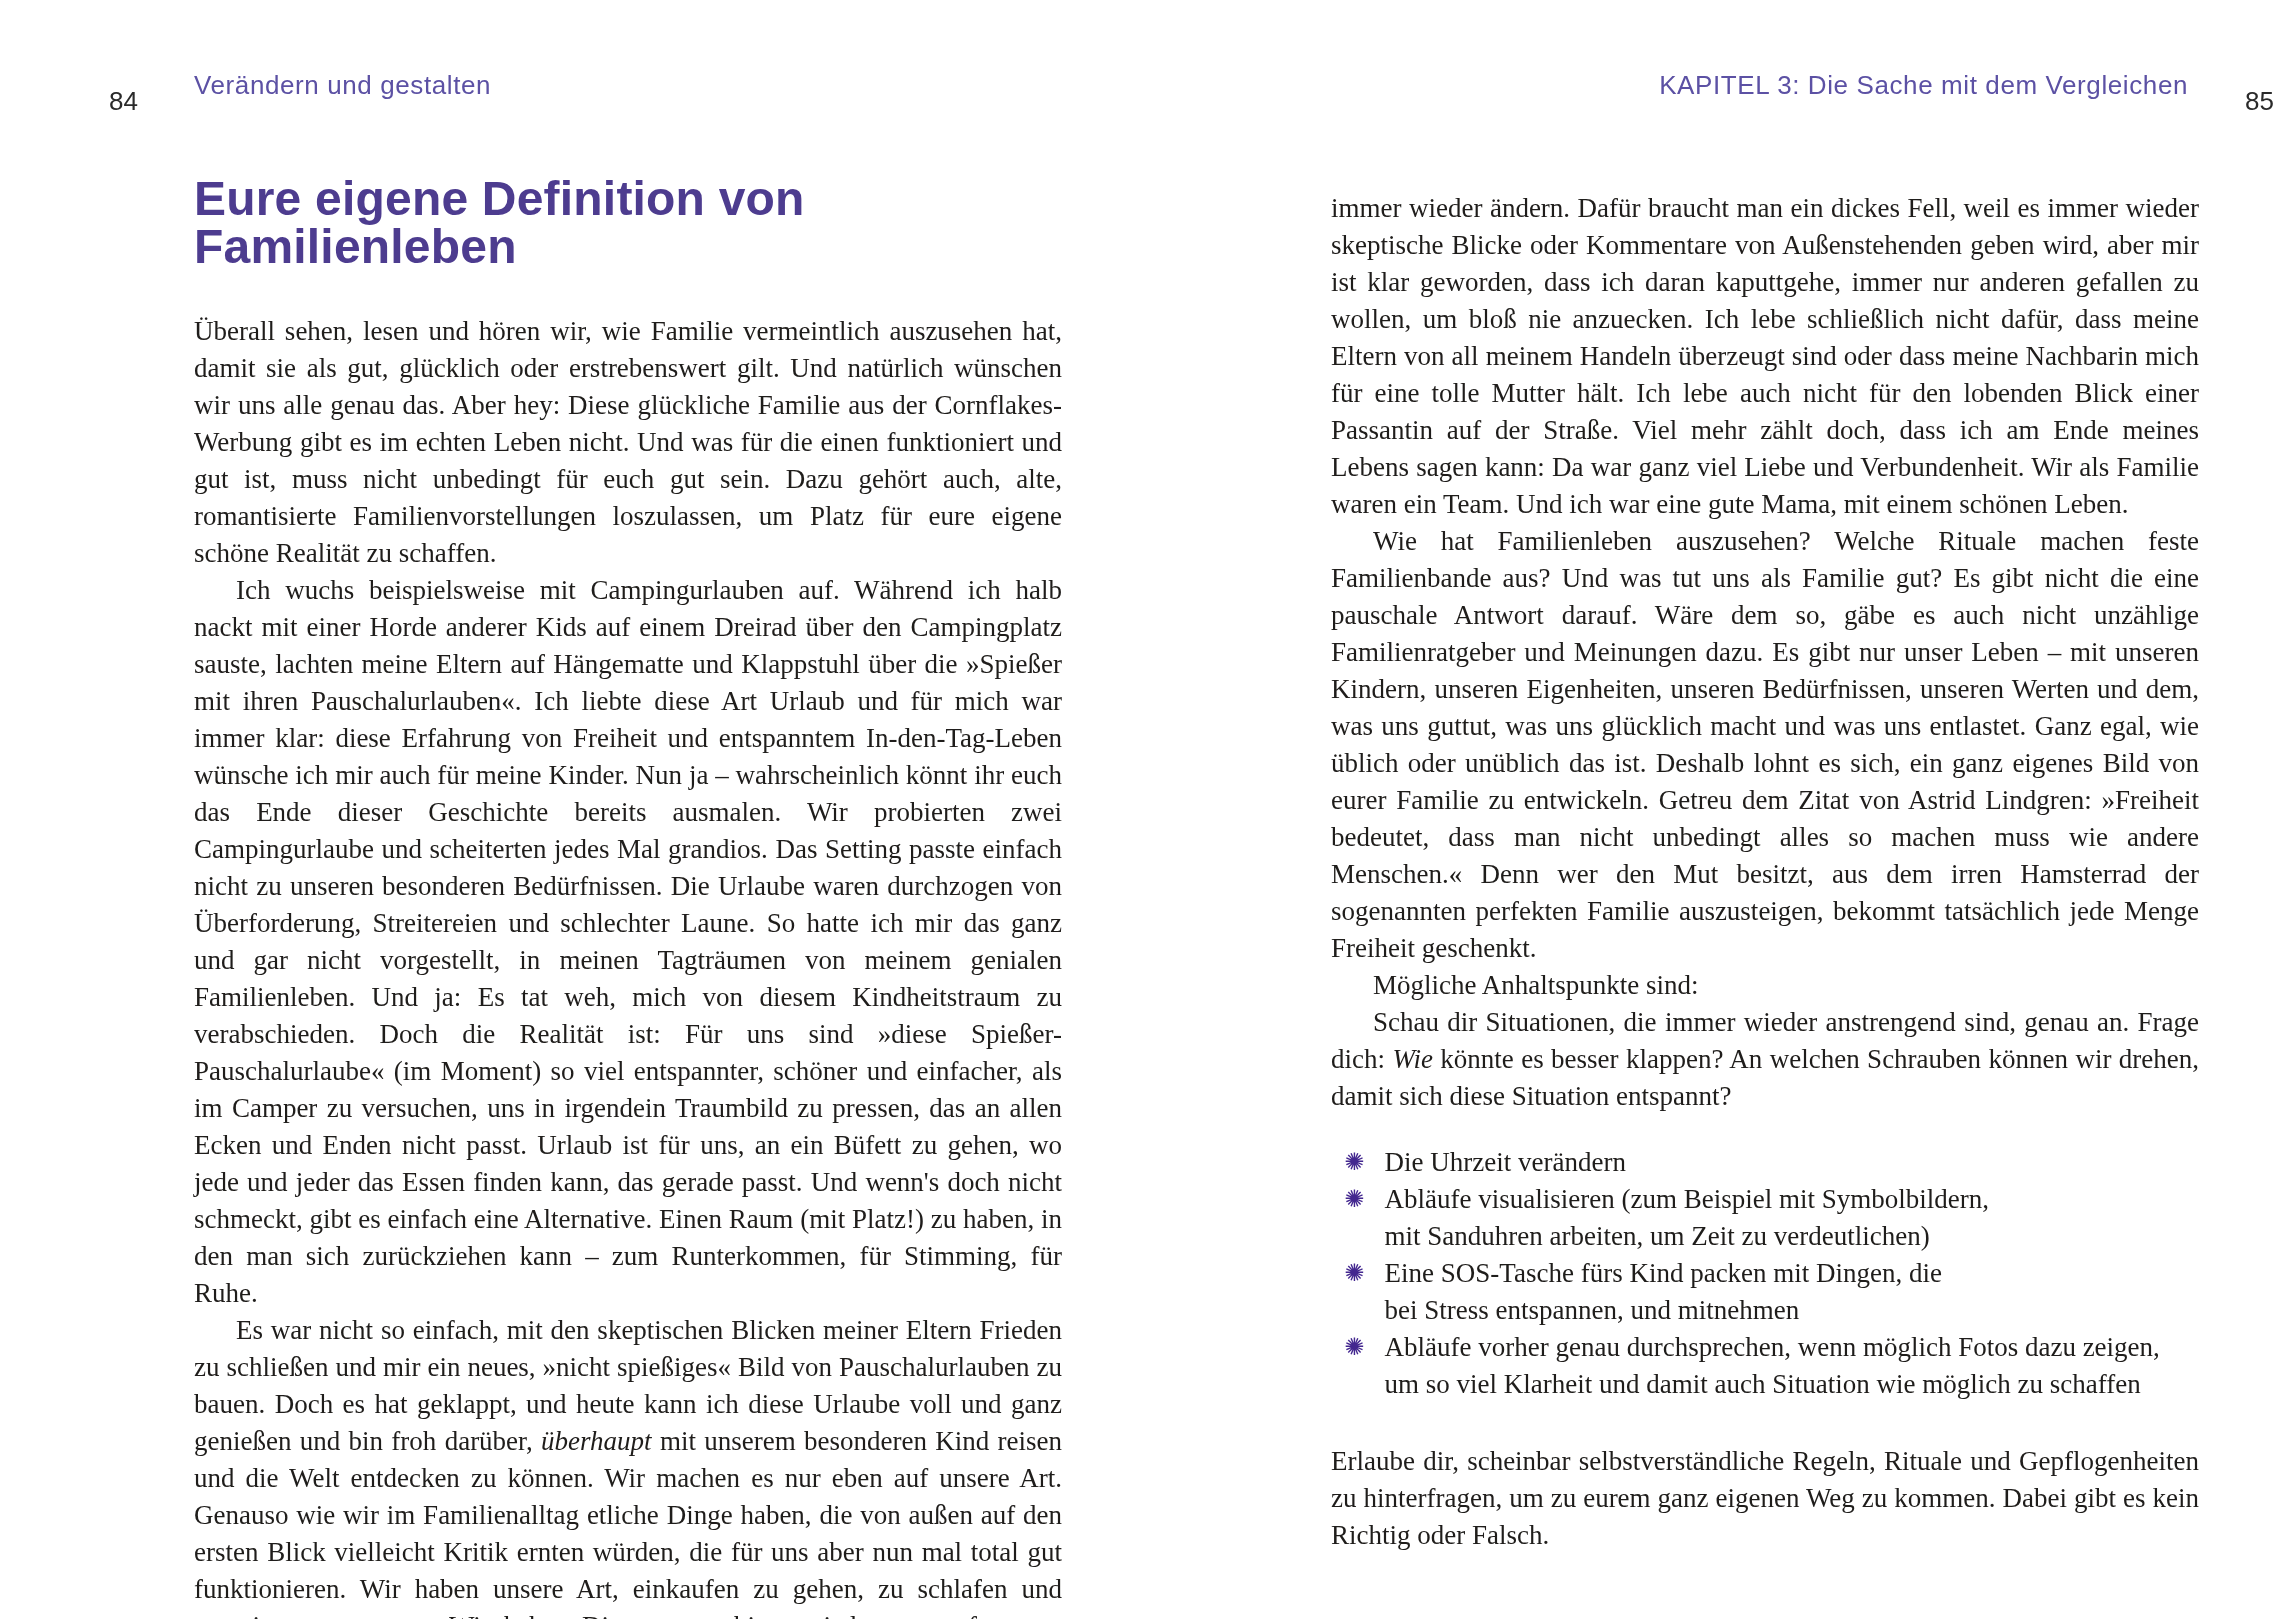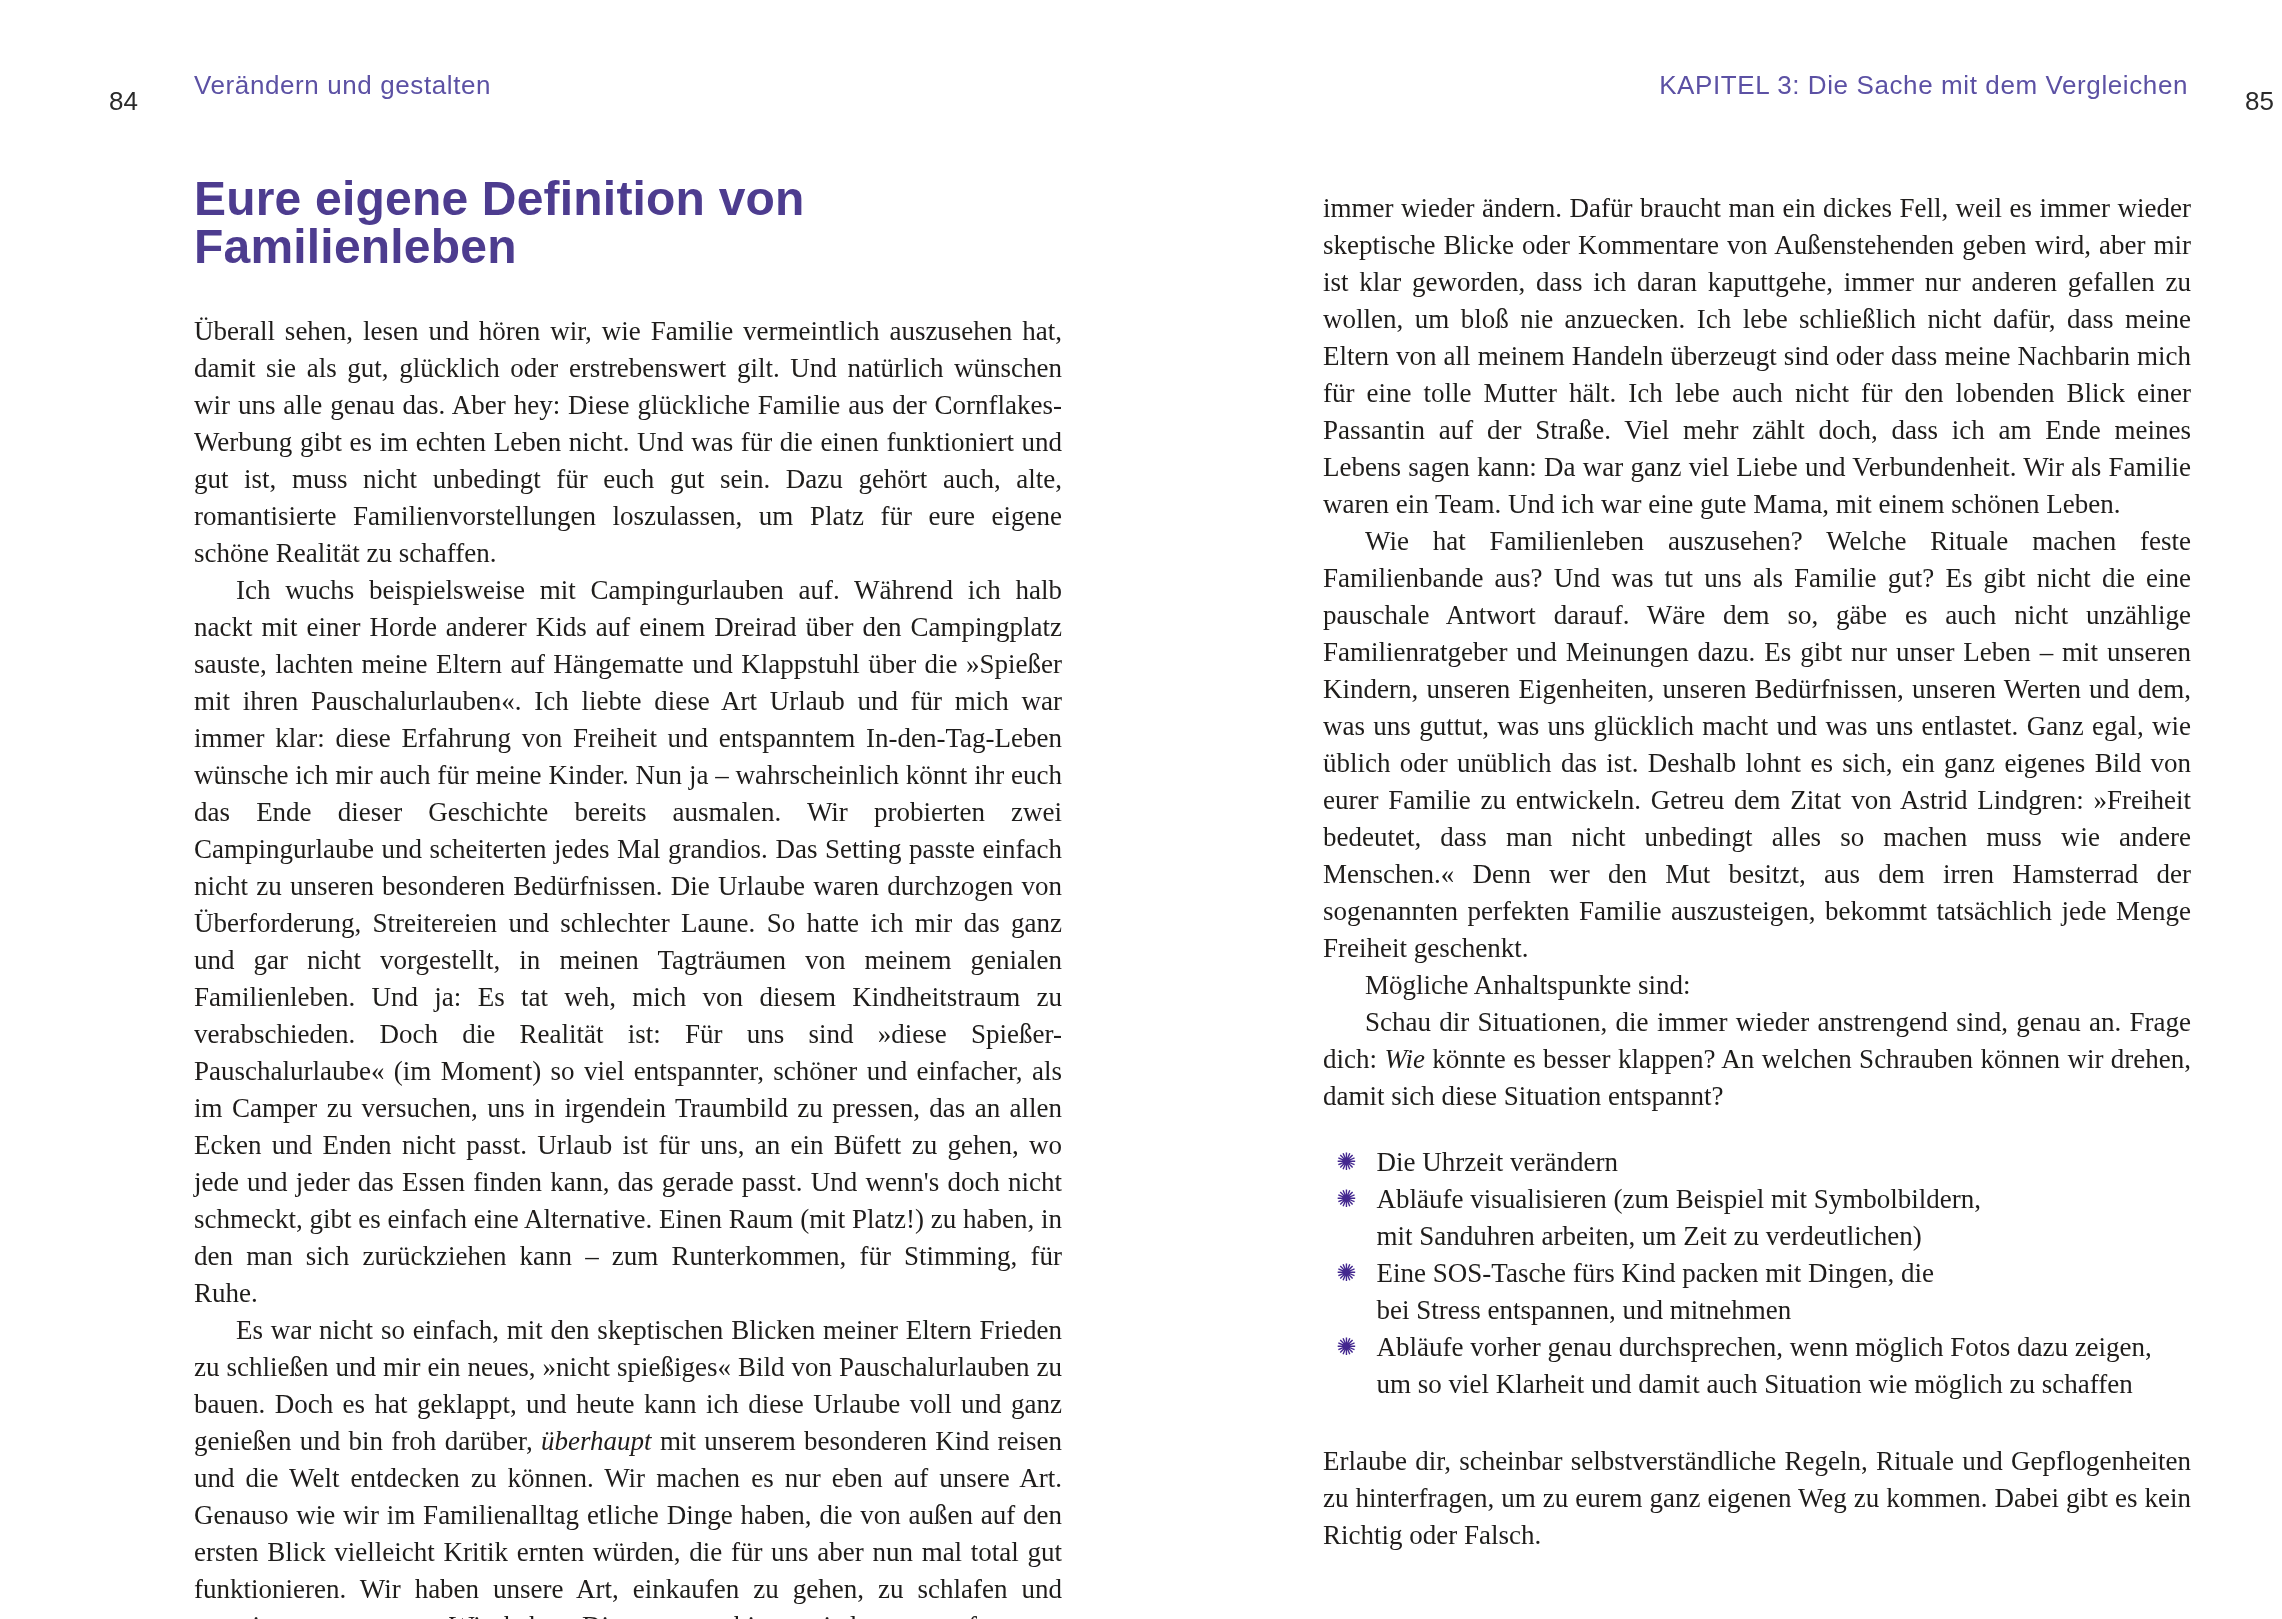--- a/index.html
+++ b/index.html
@@ -21,21 +21,21 @@
     font-family:"Liberation Sans", sans-serif;
     font-size:26px;color:#2a2a2a;
   }
   .pagenum.left{left:65px;}
   .runhead.left{left:150px;}
   .runhead.right{right:138px;}
   .pagenum.right{right:52px;}
 
   
   .content{position:absolute;left:150px;width:868px;top:0;}
-  .content.rightcol{left:138px;top:190px;}
+  .content.rightcol{left:146px;top:190px;}
 
   .heading{
     font-family:"Liberation Sans", sans-serif;
     font-weight:bold;font-size:48px;line-height:48px;color:#4d3c8f;
     margin:175px 0 42px 0;letter-spacing:0.2px;
   }
 
   .para{
     margin:0;font-size:27px;line-height:37px;text-align:justify;
     text-justify:inter-word;

